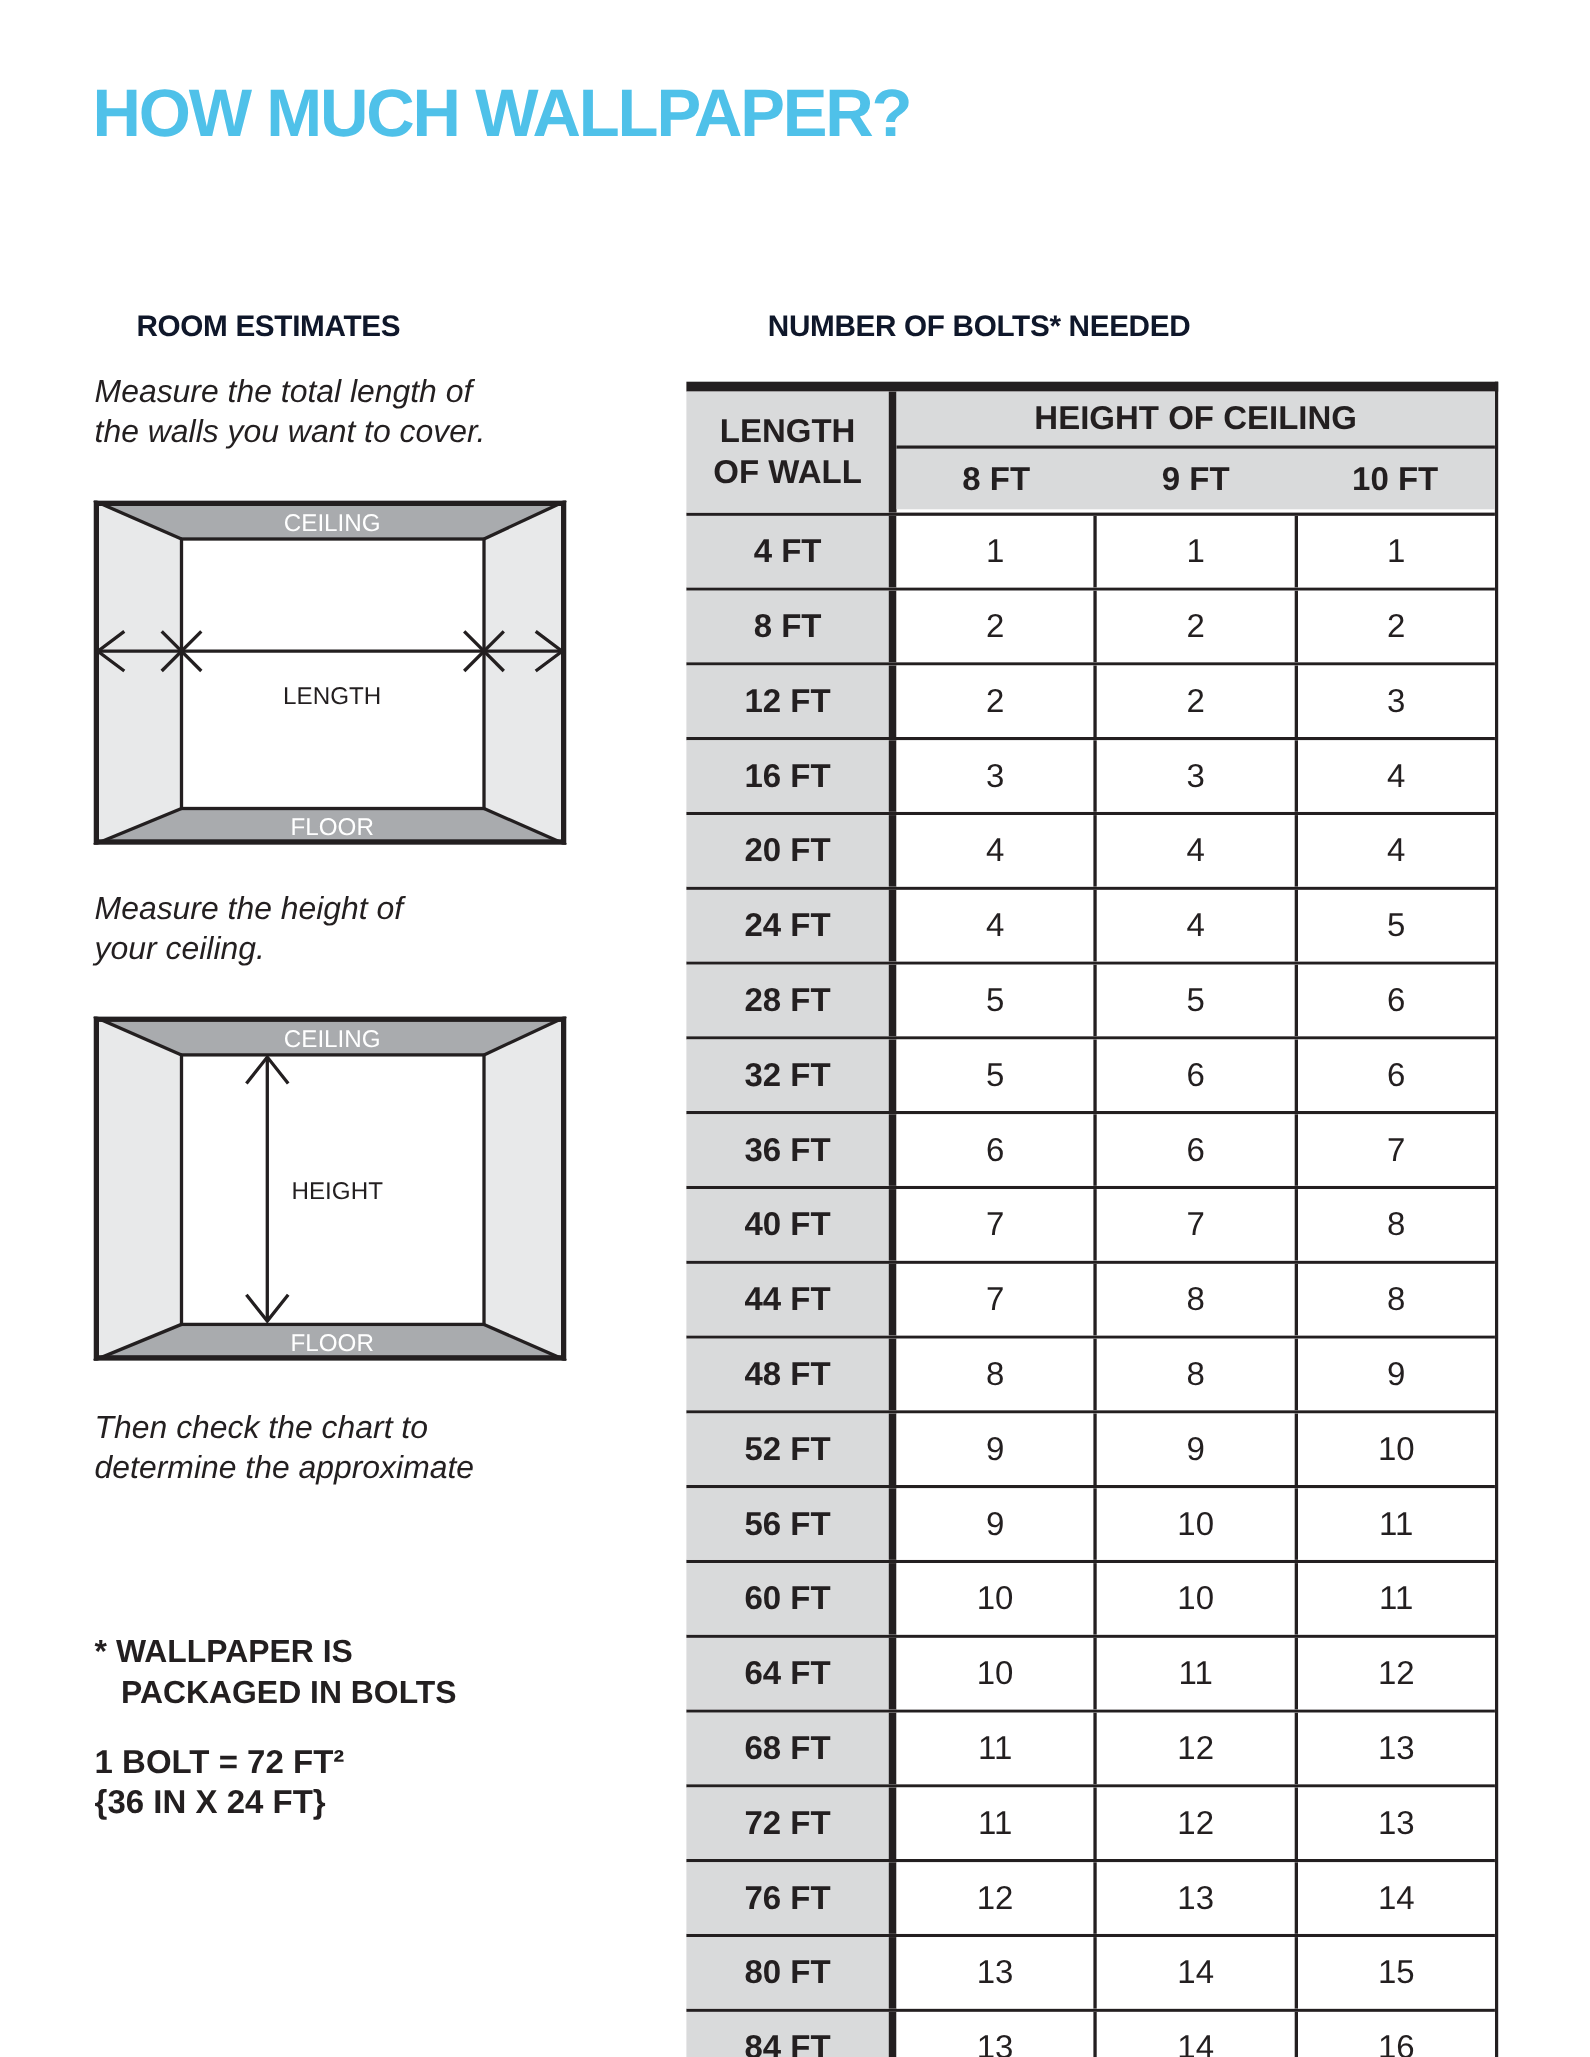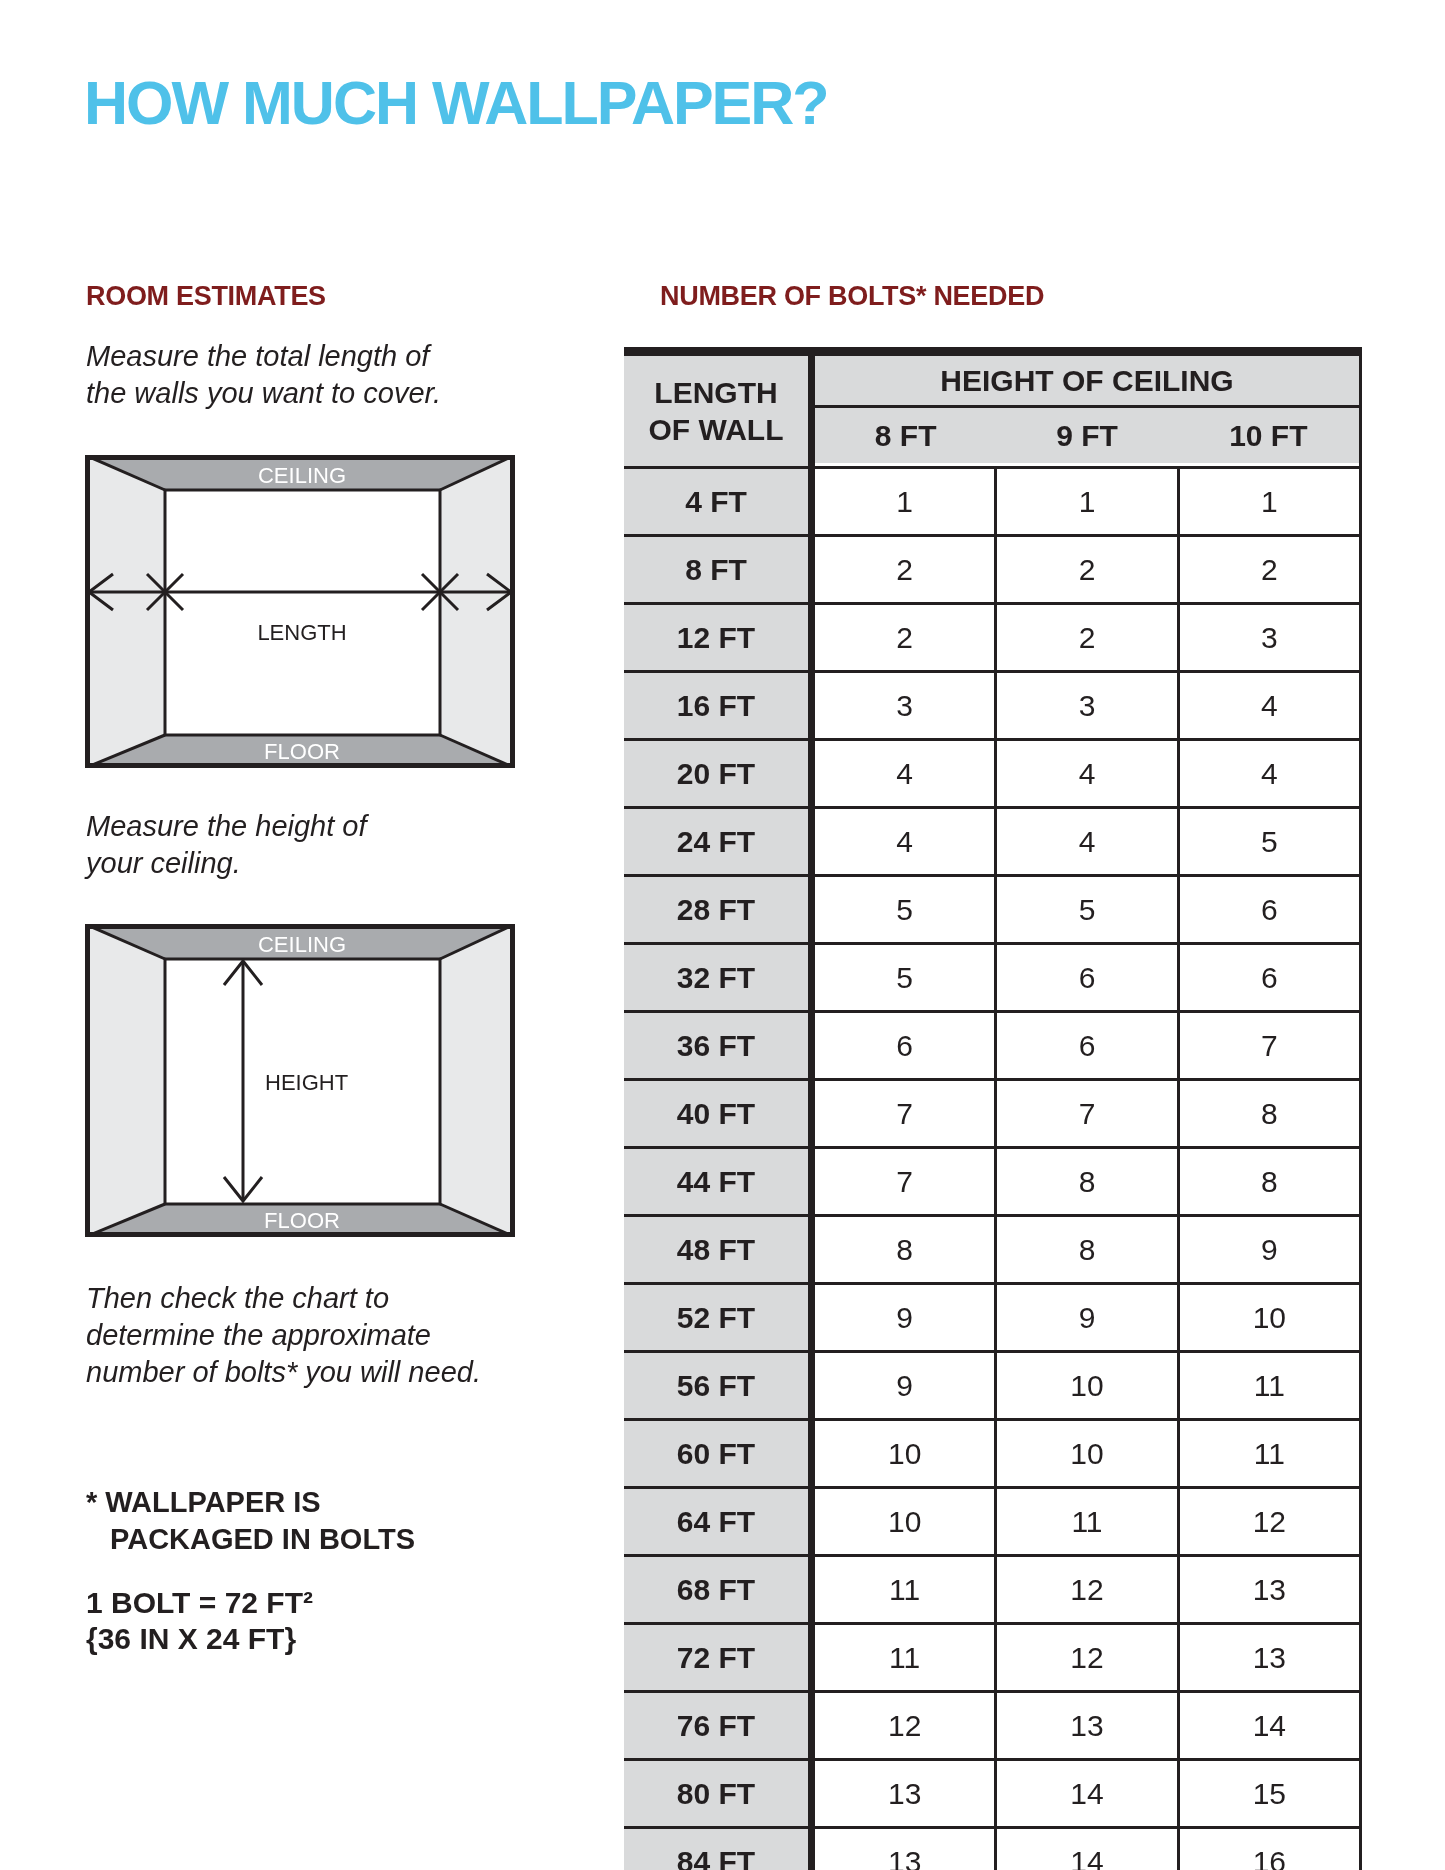--- a/index.html
+++ b/index.html
@@ -6,21 +6,21 @@
   html, body { width: 1445px; height: 1870px; background: #ffffff; overflow: hidden; }
   body { position: relative; font-family: "Liberation Sans", sans-serif; color: #231F20; }
 
   .page-title {
     position: absolute; left: 84px; top: 68px;
     font-size: 61px; font-weight: bold; letter-spacing: -2px;
     color: #4FC1E9; white-space: nowrap;
   }
   .section-heading {
     position: absolute; font-size: 27px; font-weight: bold;
-    color: #7f1d1d; letter-spacing: -0.3px; white-space: nowrap;
+    color: #0f172a; letter-spacing: -0.3px; white-space: nowrap; margin-left: 38px;
   }
   #room-estimates-heading { left: 86px; top: 281px; }
   #bolts-needed-heading { left: 660px; top: 281px; }
 
   .para {
     position: absolute; left: 86px;
     font-size: 29px; line-height: 37px; color: #231F20; font-style: italic;
   }
   #para-length { top: 338px; }
   #para-height { top: 808px; }
@@ -134,21 +134,20 @@
   <polyline points="139,61 158,37 177,61" fill="none" stroke="#231F20" stroke-width="3"></polyline>
   <polyline points="139,253 158,277 177,253" fill="none" stroke="#231F20" stroke-width="3"></polyline>
   <text x="217" y="28" text-anchor="middle" fill="#ffffff" font-size="22">CEILING</text>
   <text x="217" y="304" text-anchor="middle" fill="#ffffff" font-size="22">FLOOR</text>
   <text x="180" y="166" text-anchor="start" fill="#231F20" font-size="22">HEIGHT</text>
 </svg>
 
 <div class="para" id="para-chart">
   <div>Then check the chart to</div>
   <div>determine the approximate</div>
-  <div>number of bolts* you will need.</div>
 </div>
 
 <div class="footnote">
   <div>* WALLPAPER IS</div>
   <div class="fn-l2">PACKAGED IN BOLTS</div>
 </div>
 
 <div class="bolt-spec">
   <div>1 BOLT = 72 FT²</div>
   <div>{36 IN X 24 FT}</div>

